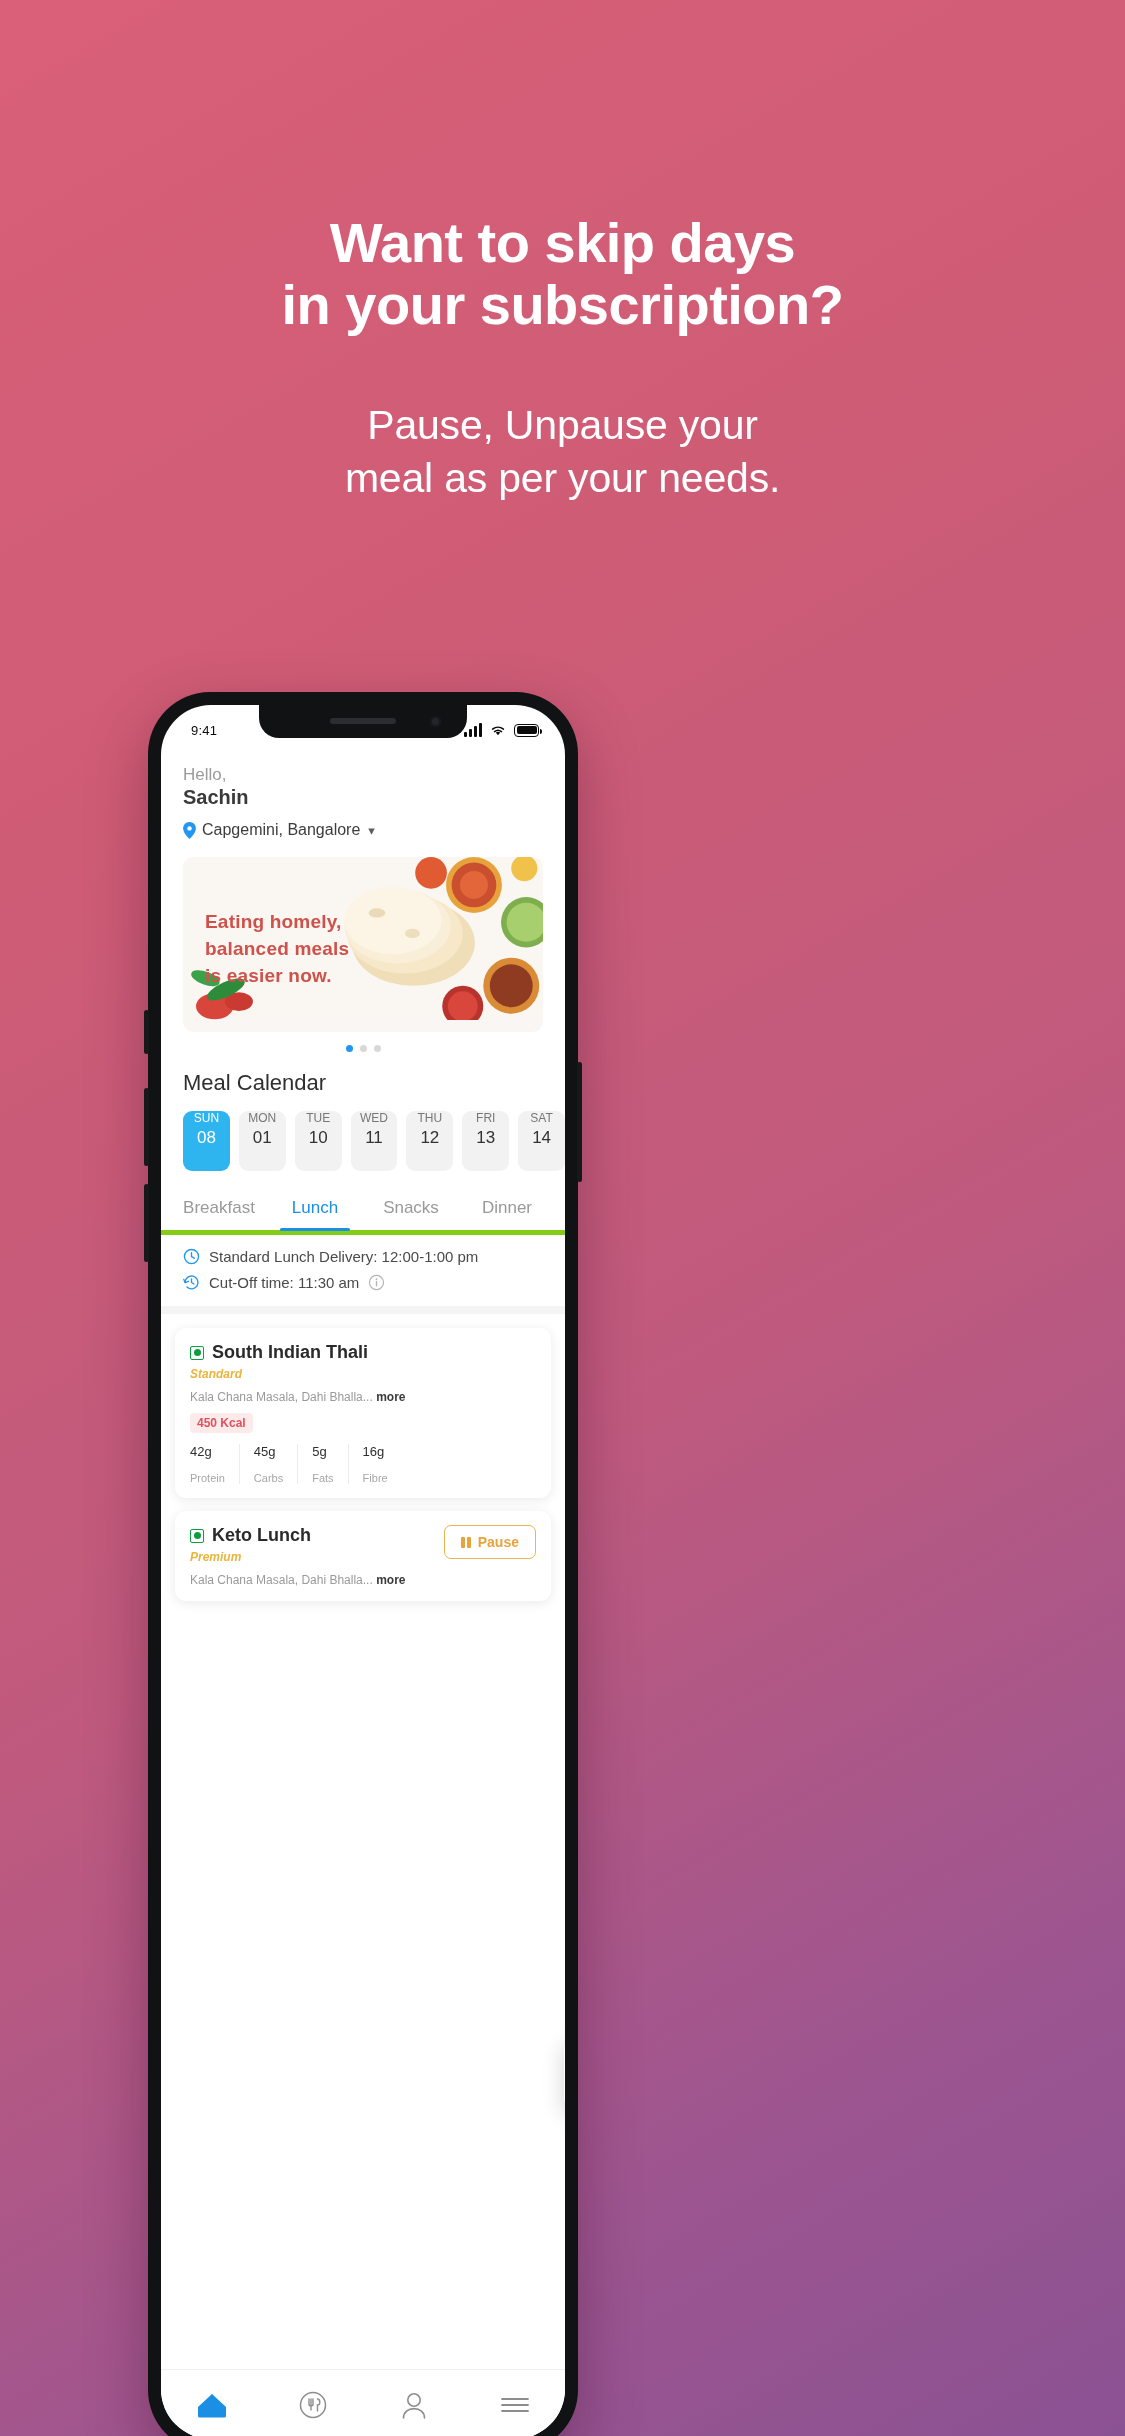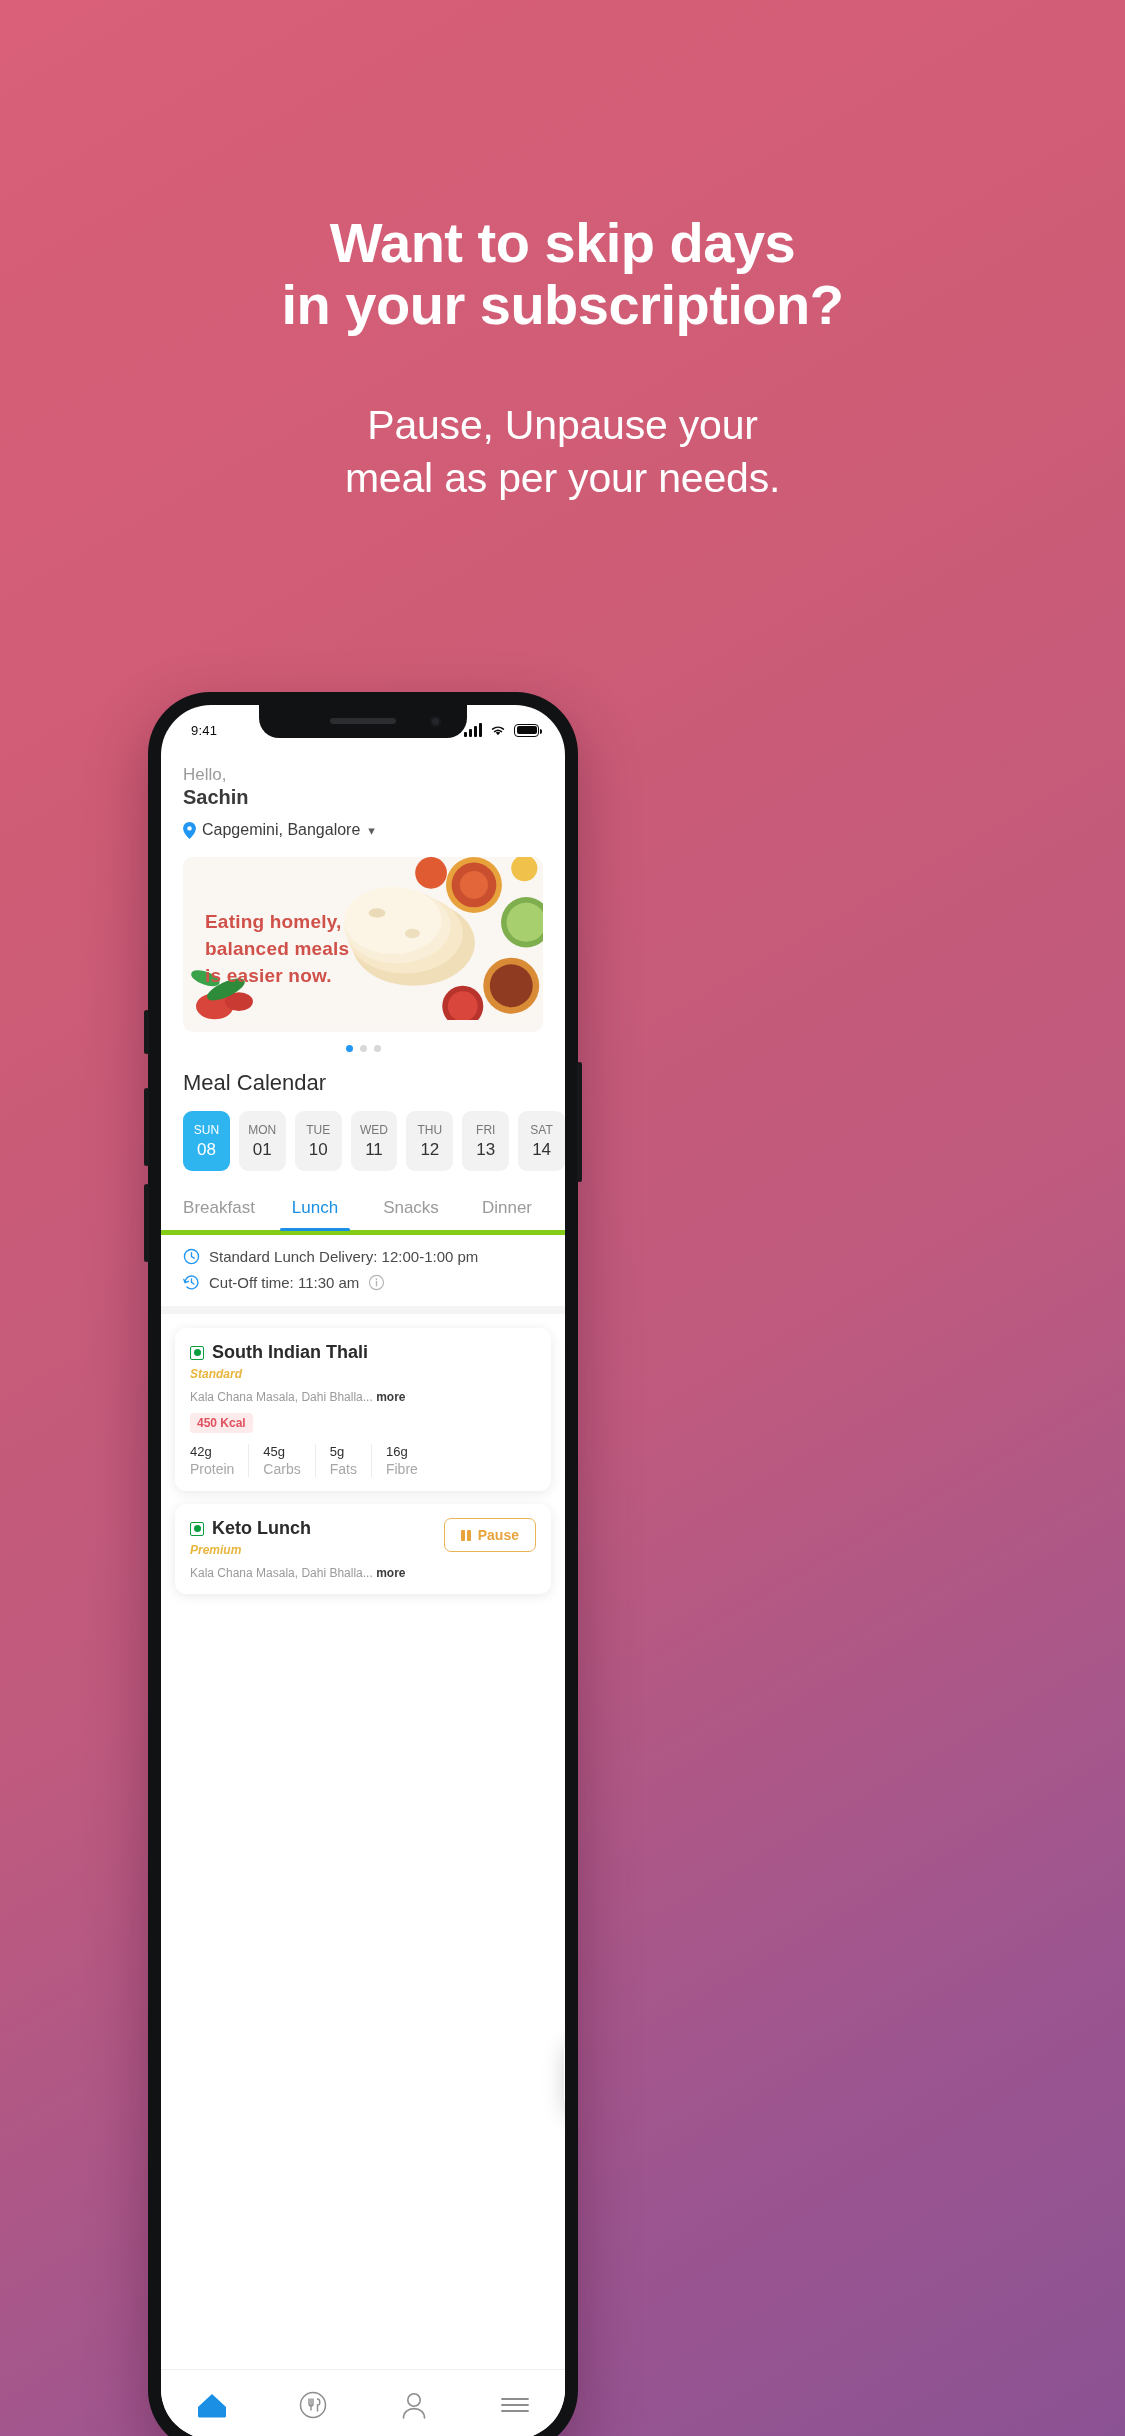--- a/index.html
+++ b/index.html
@@ -88,21 +88,21 @@
     color:#d0514a; letter-spacing:.2px; }
   .banner .cap b:nth-child(2){ color:#e06a3c; }
   .dots{ display:flex; justify-content:center; gap:7px; margin-top:13px; }
   .dots i{ width:7px; height:7px; border-radius:50%; background:#d8d8d8; display:block; }
   .dots i.on{ background:#2196f3; }
 
   
   .sect-title{ margin:18px 22px 0 22px; font-size:22px; color:#2f2f2f; }
   .chips{ display:flex; gap:9px; margin:15px 0 0 22px; }
   .chip{ width:56px; height:60px; border-radius:9px; background:#f2f2f2;
-    display:flex; flex-direction:column; align-items:center; justify-content:center; gap:3px; }
+    display:flex; flex-direction:column; align-items:center; justify-content:flex-start; gap:3px; }
   .chip .d{ font-size:12px; color:#777; }
   .chip .n{ font-size:17px; color:#333; }
   .chip.on{ background:#2eb4ef; }
   .chip.on .d,.chip.on .n{ color:#fff; }
 
   
   .tabs{ display:flex; margin-top:20px; border-bottom:5px solid #84cc16; padding:0 10px; }
   .tab{ flex:1; text-align:center; padding:7px 0 12px 0; font-size:17px; color:#9a9a9a;
     position:relative; }
   .tab.on{ color:#1a8fe3; }
@@ -129,21 +129,21 @@
   .mtag{ font-size:12px; color:#e8b53d; font-style:italic; font-weight:bold; margin-top:4px; }
   .mdesc{ font-size:12px; color:#9a9a9a; margin-top:9px; }
   .mdesc b{ color:#3b3b3b; }
   .kcal{ display:inline-block; margin-top:9px; background:#fdeaea; color:#e0525f;
     font-size:12px; font-weight:bold; border-radius:4px; padding:3px 7px; }
   .nutri{ display:flex; margin-top:11px;align-items:center; }
   .nu{ padding:0 14px; border-right:1px solid #ececec; }
   .nu:first-child{ padding-left:0; }
   .nu:last-child{ border-right:none; }
   .nu .v{ font-size:13px; color:#2f2f2f; }
-  .nu .l{ font-size:14px; color:#a7a7a7; margin-top:2px; }
+  .nu .l{ font-size:11px; color:#a7a7a7; margin-top:13px; }
 
   .pausebtn{ border:1.4px solid #e8b454; color:#e8a33c; background:#fff;
     border-radius:7px; font-size:14px; font-weight:bold; padding:8px 16px;
     display:inline-flex; align-items:center; gap:7px; white-space:nowrap; }
   .pausebtn .pi{ display:flex; gap:2.5px; }
   .pausebtn .pi b{ display:block; width:3.5px; height:11px; background:#e8a33c; border-radius:1px; }
 
   
   .callout{ position:absolute; left:403px; top:1332px; width:172px; height:74px;
     background:#fff; border-radius:13px; box-shadow:0 6px 22px rgba(0,0,0,.18);

